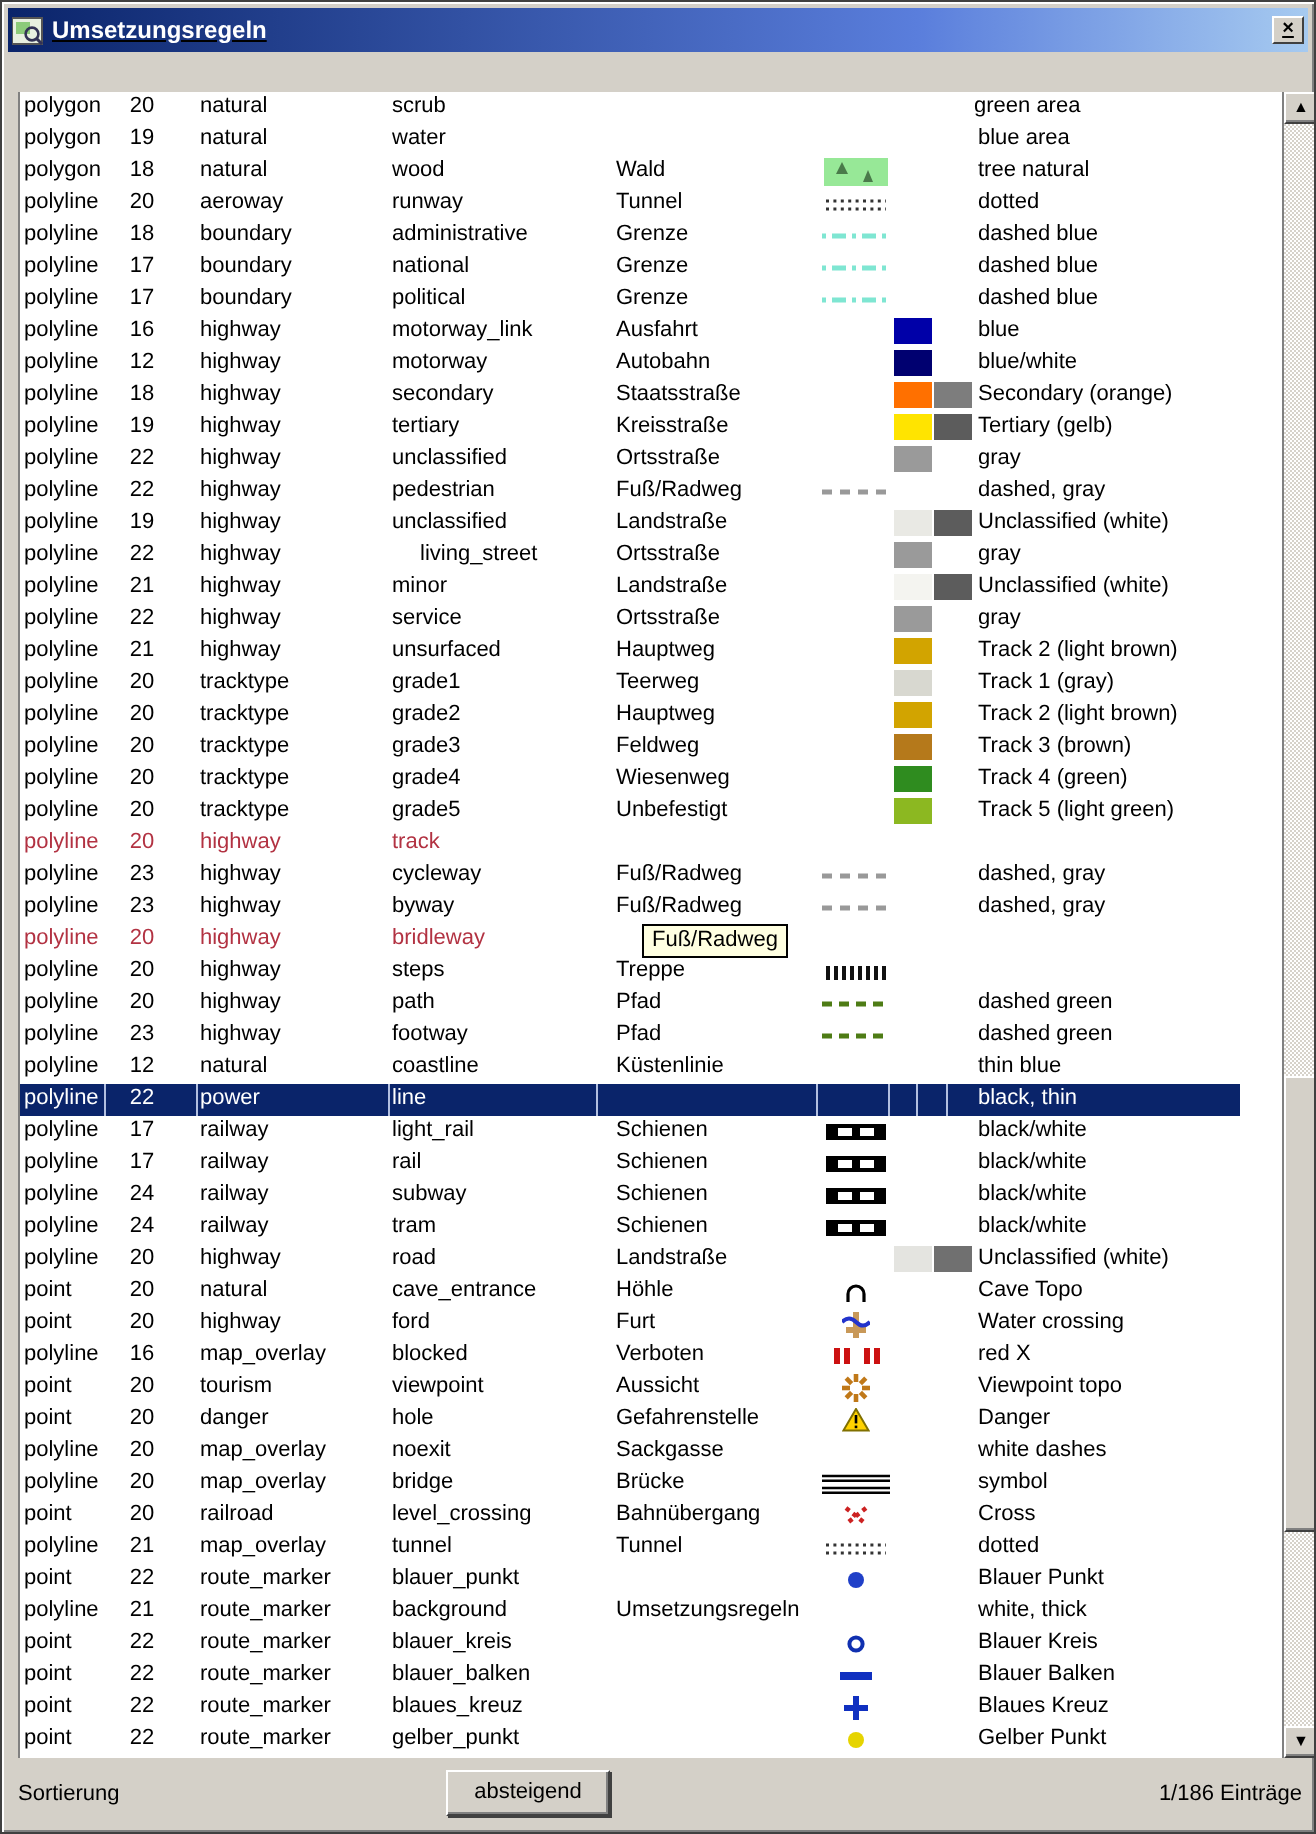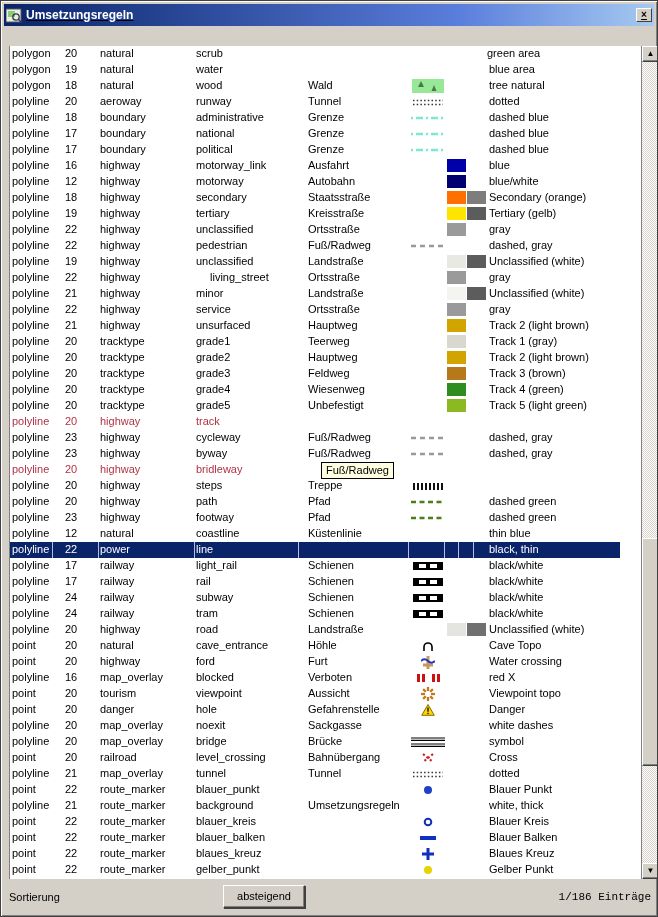--- a/index.html
+++ b/index.html
@@ -48,21 +48,21 @@
   .footer{position:absolute;left:0;bottom:4px;height:30px;width:658px;}
   .f-label{position:absolute;left:8px;top:9px;}
   .combo{position:absolute;left:57px;top:4px;width:142px;height:21px;background:#fff;
     border:1px solid;border-color:#404040 #fff #fff #404040;box-shadow:inset 1px 1px 0 #808080;}
   .combo-text{position:absolute;left:4px;top:3px;white-space:nowrap;}
   .combo-btn{position:absolute;right:1px;top:1px;width:17px;height:17px;background:#D4D0C8;
     border:1px solid;border-color:#fff #404040 #404040 #fff;font-size:7px;text-align:center;line-height:15px;}
   .push-btn{position:absolute;left:222px;top:3px;width:82px;height:23px;background:#D4D0C8;
     border:1px solid;border-color:#fff #404040 #404040 #fff;box-shadow:inset -1px -1px 0 #808080,1px 1px 0 #404040;
     text-align:center;line-height:21px;}
-  .f-entries{position:absolute;right:8px;top:9px;text-align:left;font-family:Liberation Mono, monospace;}
+  .f-entries{position:absolute;right:8px;top:9px;text-align:left;}
 </style>
 </head>
 <body>
 
 <div class="window">
 
   <div class="titlebar">
     <span class="title-icon">
       <svg width="16" height="15">
           <rect x="0" y="1" width="15" height="13" fill="#E8F0E0" stroke="#555"></rect>

